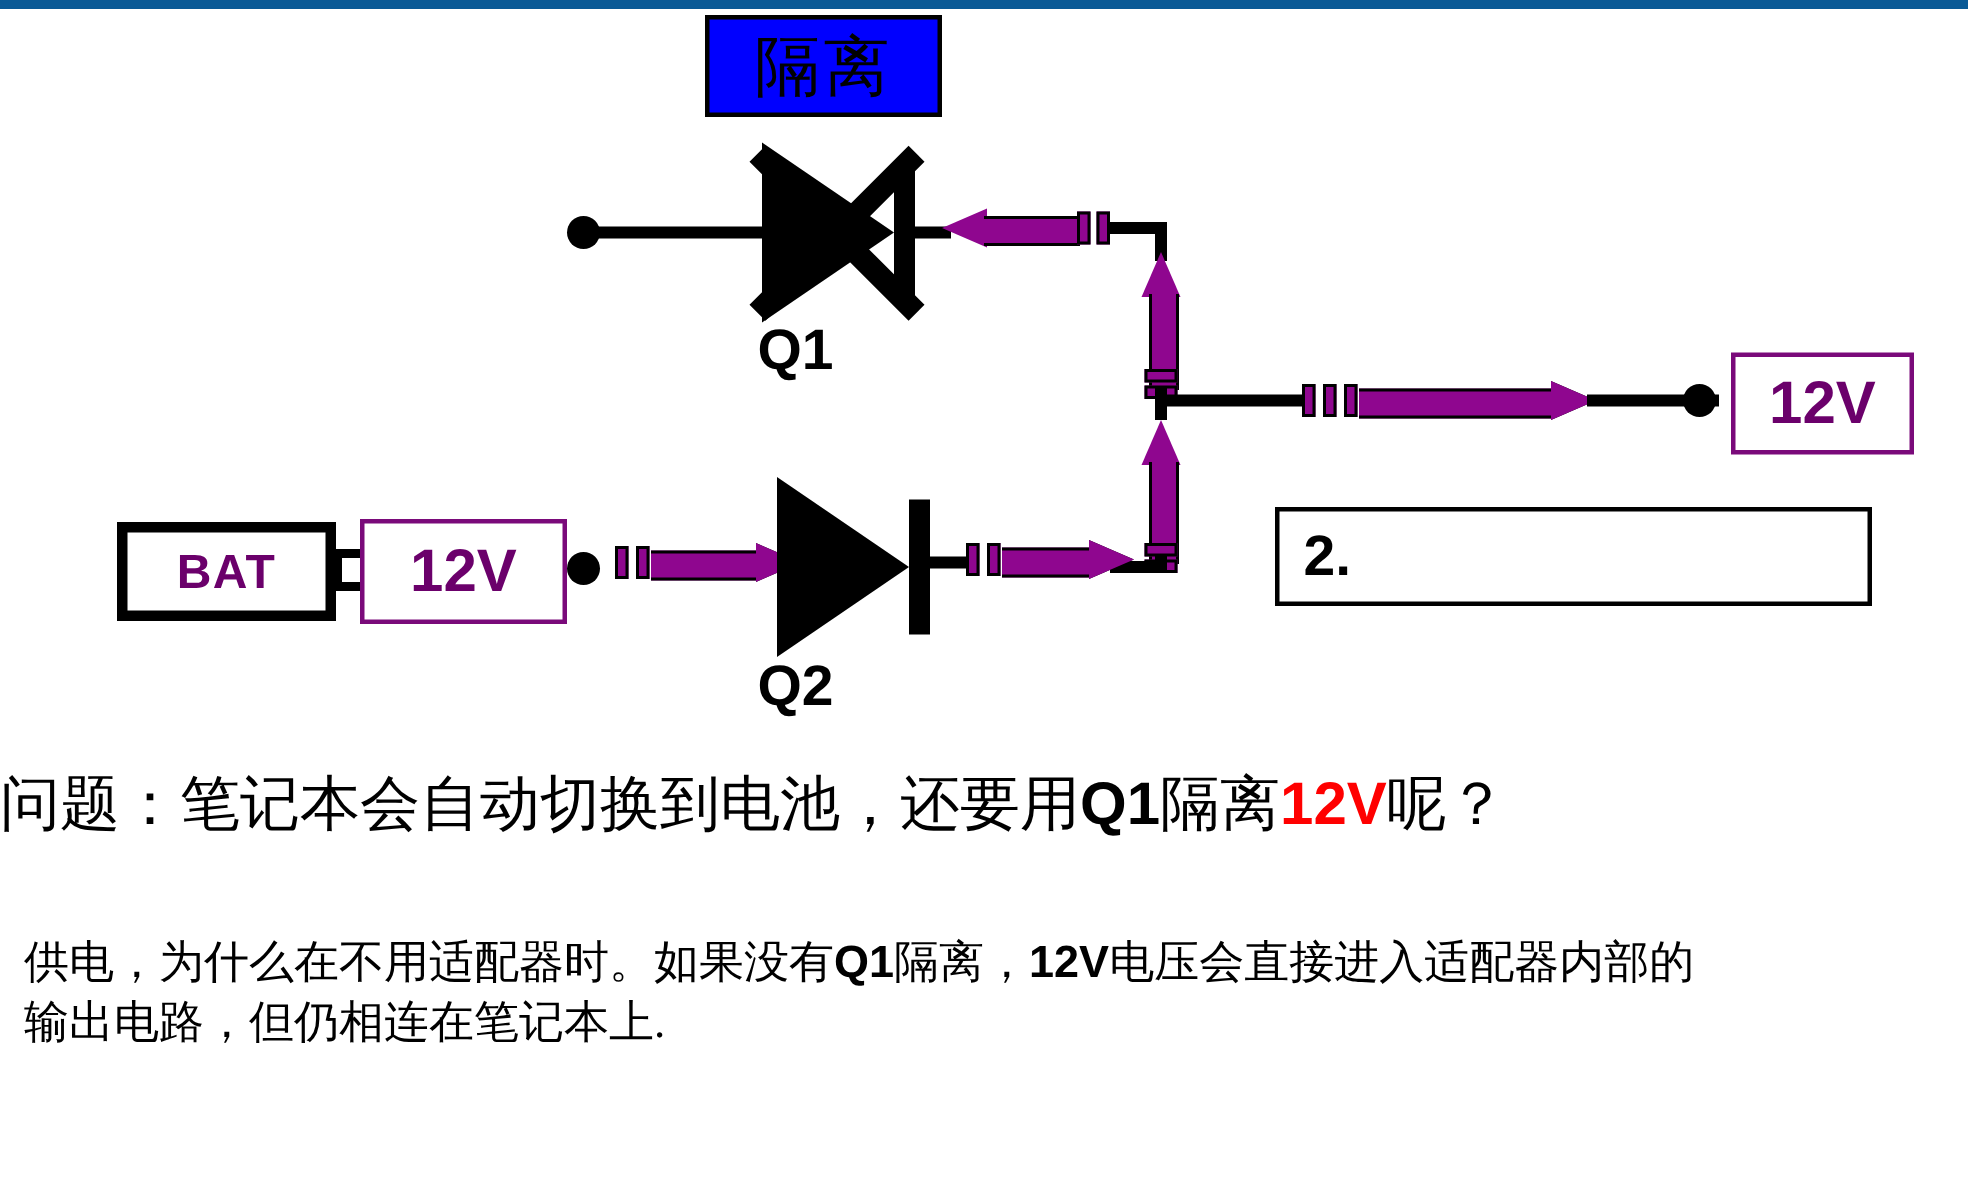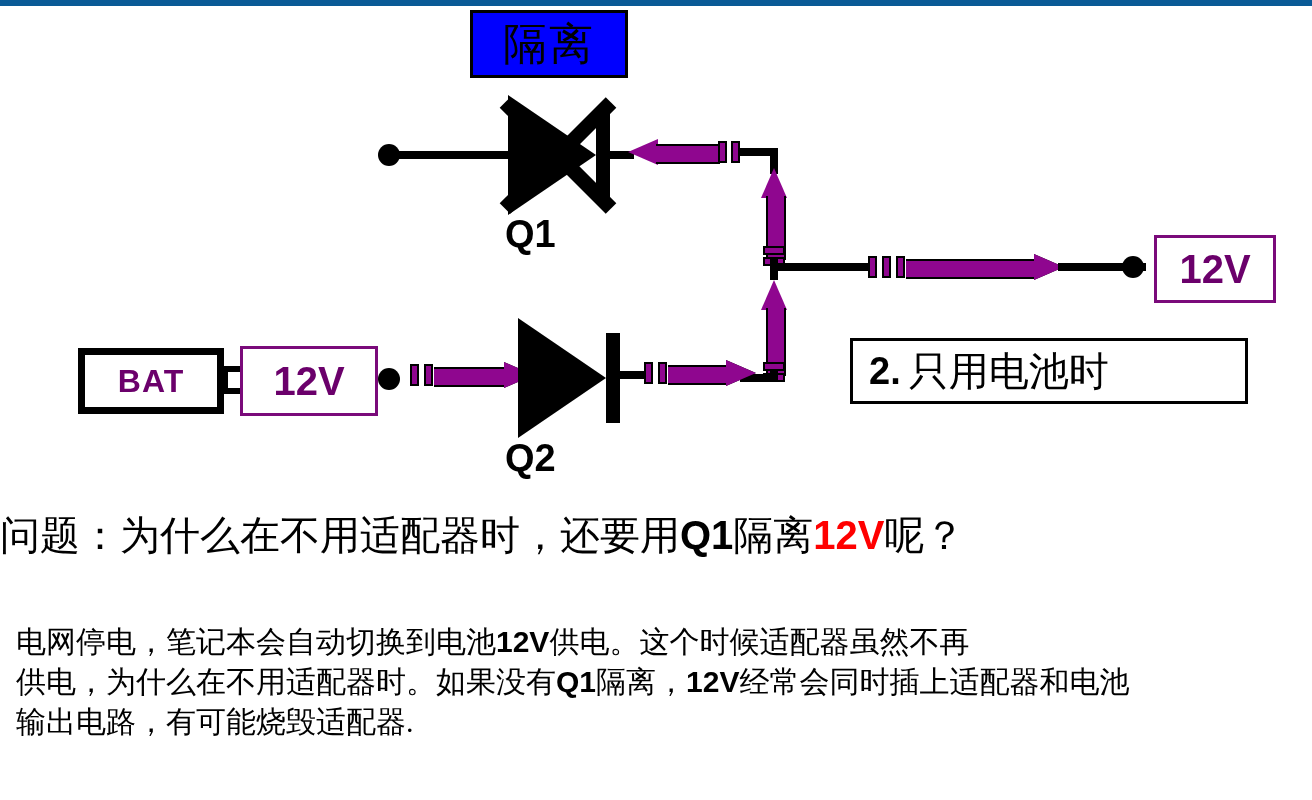--- a/index.html
+++ b/index.html
@@ -339,30 +339,26 @@
 <div class="tick tick-h" style="left:644px; top:362px;"></div>
 <div class="tick tick-h" style="left:658px; top:362px;"></div>
 
 <div class="arrow-right" style="left:668px; top:360px; width:88px;">
   <div class="shaft" style="left:0; width:60px;"></div>
   <div class="head"></div>
 </div>
 
 <div class="box-caption" style="left:850px; top:338px; width:398px; height:66px;">
   <span class="num">2.</span>
-  <span>只用电池时</span>
 </div>
 
 <div class="question">
-  <span class="q-lead">问题：</span><span>为什么在不用适配器时，还要用</span><span class="q-mono">Q1</span><span>隔离</span><span class="q-red">12V</span><span>呢？</span>
+  <span class="q-lead">问题：</span><span>笔记本会自动切换到电池，还要用</span><span class="q-mono">Q1</span><span>隔离</span><span class="q-red">12V</span><span>呢？</span>
 </div>
 
 <div class="body-text">
   <div class="body-line">
-    <span>电网停电，笔记本会自动切换到电池</span><span class="bold-lat">12V</span><span>供电。这个时候适配器虽然不再</span>
+    <span>供电，为什么在不用适配器时。如果没有</span><span class="bold-lat">Q1</span><span>隔离，</span><span class="bold-lat">12V</span><span>电压会直接进入适配器内部的</span>
   </div>
   <div class="body-line">
-    <span>供电，为什么在不用适配器时。如果没有</span><span class="bold-lat">Q1</span><span>隔离，</span><span class="bold-lat">12V</span><span>经常会同时插上适配器和电池</span>
+    <span>输出电路，但仍相连在笔记本上.</span>
   </div>
-  <div class="body-line">
-    <span>输出电路，有可能烧毁适配器.</span>
-  </div>
 </div>
 
 </body></html>

